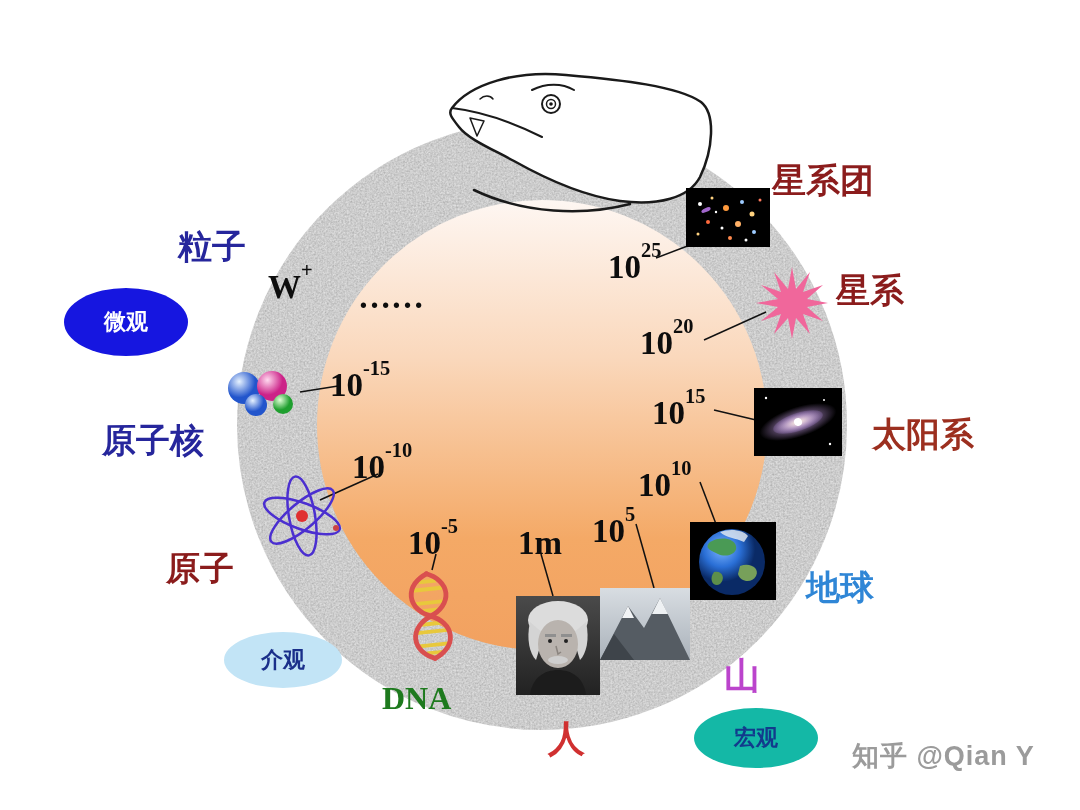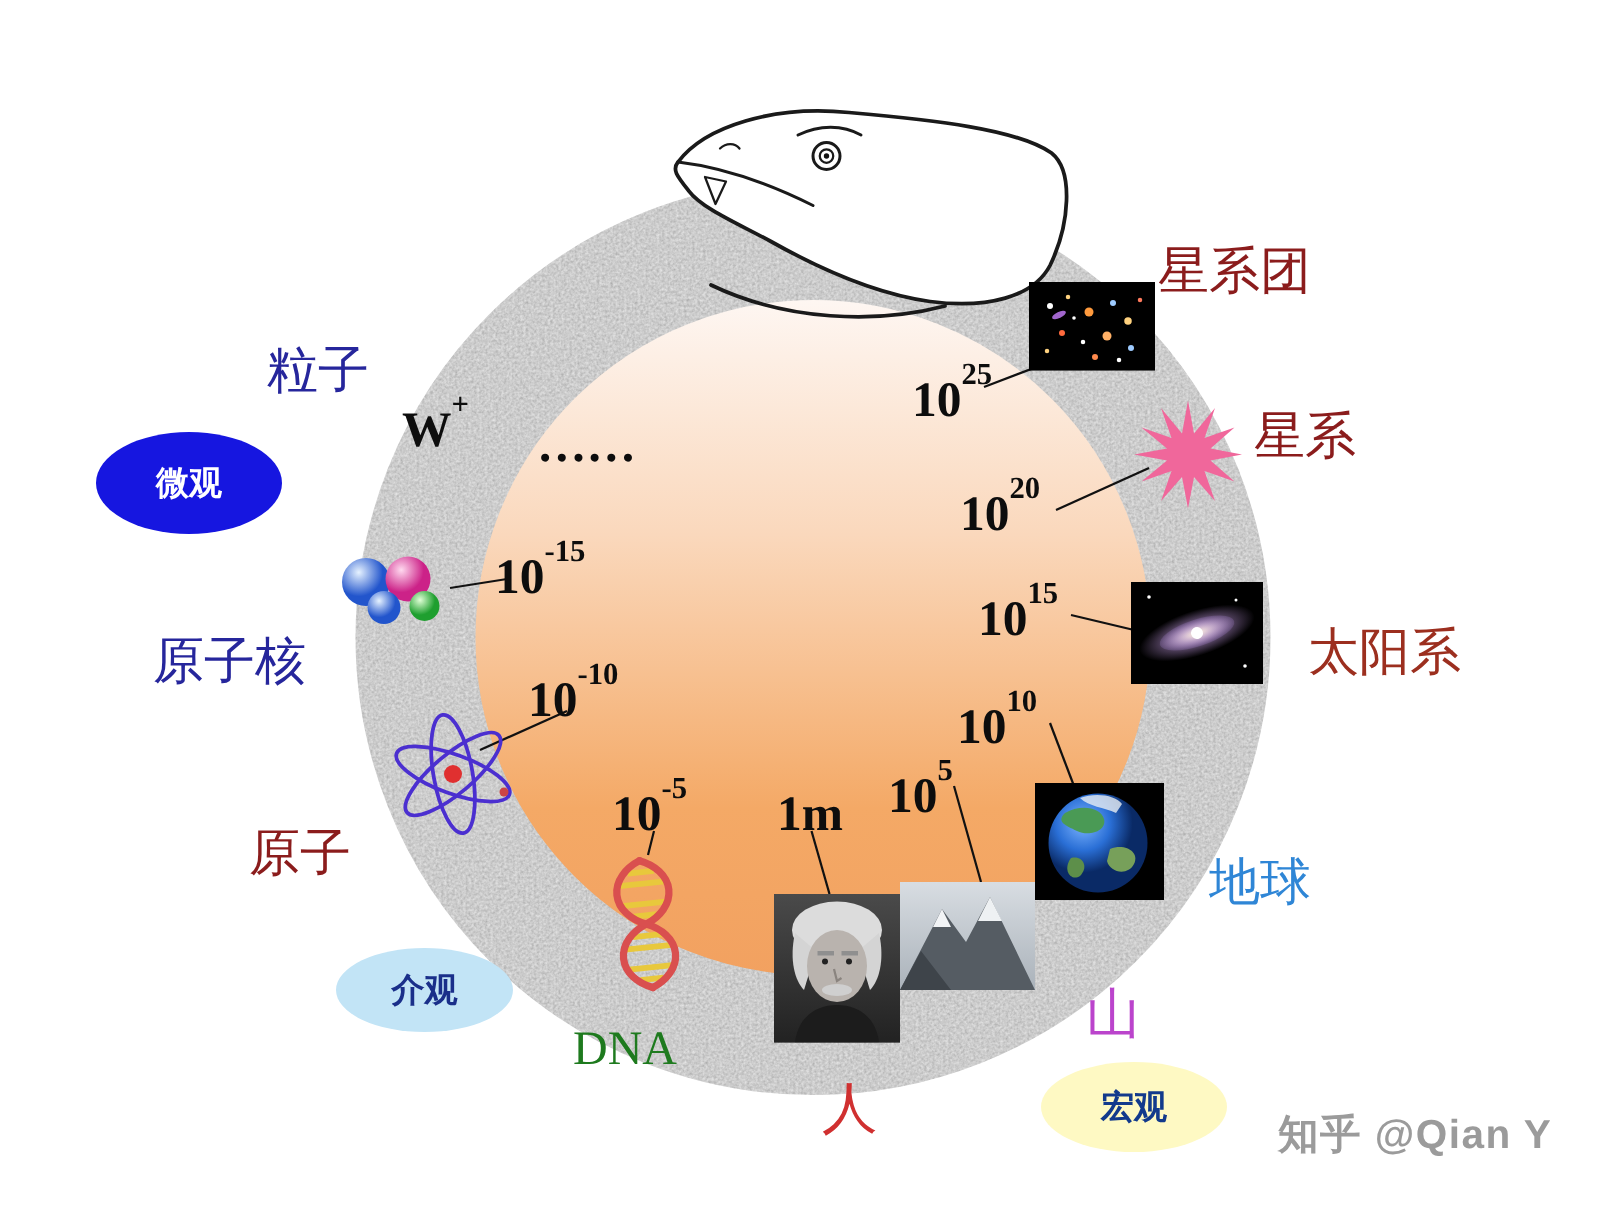--- a/index.html
+++ b/index.html
@@ -4,34 +4,34 @@
 <style>
   html,body{margin:0;padding:0;background:#fff;}
   #stage{position:relative;width:1080px;height:810px;background:#fff;overflow:hidden;
          font-family:"Liberation Sans",sans-serif;}
   #artwork{position:absolute;left:0;top:0;z-index:0;}
   .tile{position:absolute;overflow:hidden;z-index:2;background:#000;}
   .icon-wrap{position:absolute;z-index:2;}
   .scale{position:absolute;z-index:3;font-family:"Liberation Serif",serif;font-weight:bold;
          font-size:33px;color:#0d0d0d;white-space:nowrap;}
   .scale sup{font-size:0.62em;position:relative;top:-0.45em;letter-spacing:0;}
-  .lbl{position:absolute;z-index:3;font-weight:normal;font-size:34px;white-space:nowrap;
+  .lbl{position:absolute;z-index:3;font-weight:bold;font-size:34px;white-space:nowrap;
        font-family:"Liberation Sans",sans-serif;text-align:center;}
   .navy{color:#26269c;}
   .darkred{color:#8B1C1C;}
   .brown{color:#9C2F1F;}
   .green-t{color:#1E7A1E;}
   .red-t{color:#D03030;font-size:37px;}
   .purple-t{color:#BB44CC;font-size:36px;}
   .blue-t{color:#2F86D6;}
   .badge{position:absolute;z-index:3;border-radius:50%;display:flex;align-items:center;
          justify-content:center;font-weight:bold;font-size:22px;}
   .badge-micro{background:#1616E0;color:#ffffff;}
   .badge-meso{background:#C2E4F6;color:#1a2f8a;}
-  .badge-macro{background:#fef9c3;color:#123a8c;}
+  .badge-macro{background:#14b8a6;color:#123a8c;}
   .badge-cosmic{background:#E8410C;color:#ffffff;}
   #watermark{position:absolute;z-index:4;color:#9b9b9b;font-size:27px;font-weight:bold;
              letter-spacing:1px;}
 </style>
 </head>
 <body>
 
 <div id="stage">
 
   <svg id="artwork" width="1080" height="810" viewBox="0 0 1080 810">

